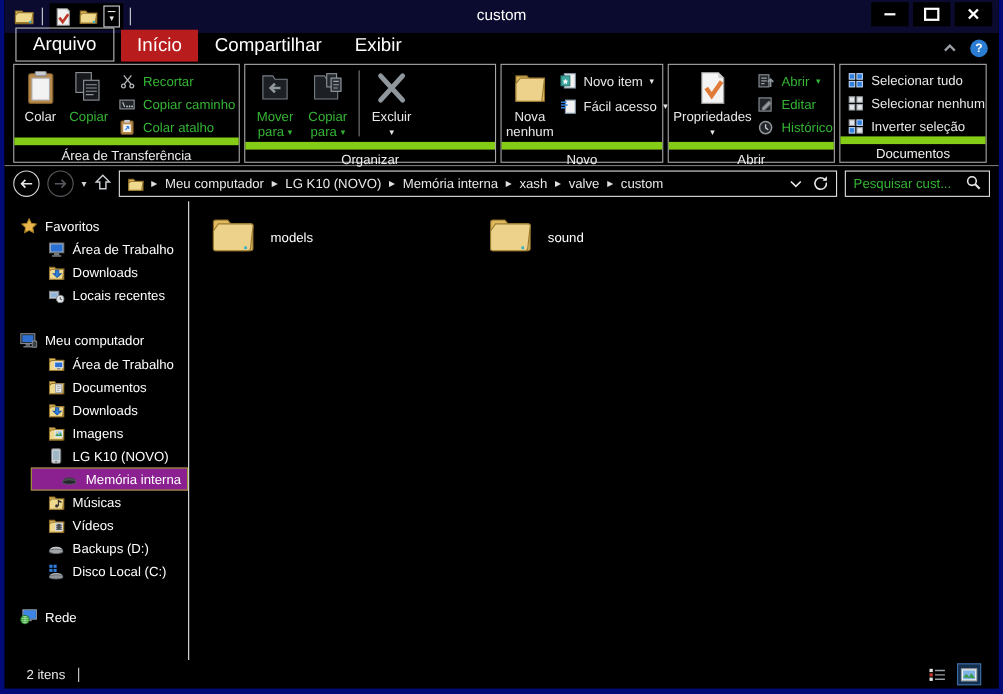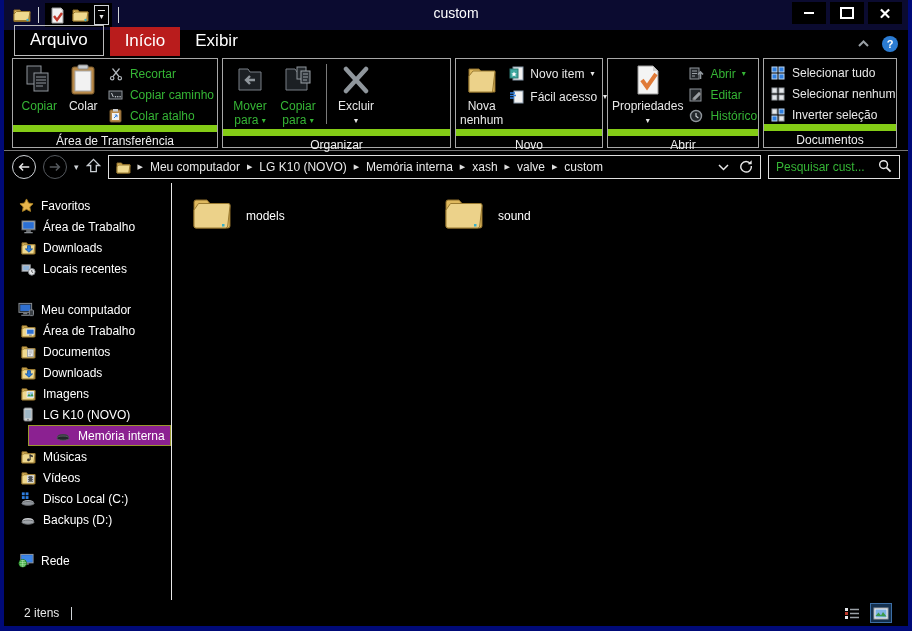--- a/index.html
+++ b/index.html
@@ -47,21 +47,21 @@
   .addr{flex:1;height:24px;border:1px solid #e0e0e0;display:flex;align-items:center;padding:0 7px;gap:7px;box-sizing:border-box;}
   .crumb-sep{font-size:7px;color:#e0e0e0;}
   .addr-right{margin-left:auto;display:flex;align-items:center;gap:10px;}
   .search{width:132px;height:24px;border:1px solid #e0e0e0;display:flex;align-items:center;padding:0 7px;box-sizing:border-box;color:#35b535;flex:none;}
   .search .mag{margin-left:auto;}
   
   .main{display:flex;height:417px;}
   .sidebar{width:168px;flex:none;border-right:1px solid #e8e8e8;padding-top:12px;box-sizing:border-box;overflow:hidden;}
   .srow{display:flex;align-items:center;gap:7px;height:21px;color:#fff;}
   .l0{padding-left:14px;}
-  .l1{padding-left:16px;}
+  .l1{padding-left:28px;margin-left:11px;}
   .l2{padding-left:26px;}
   .sgap{height:20px;}
   .srow.selected{background:#8b2191;border:1px solid #99992e;margin-left:24px;height:19px;}
   .sicon{width:16px;height:16px;display:flex;align-items:center;justify-content:center;flex:none;}
   .content{flex:1;padding:14px 0 0 19px;display:flex;align-items:flex-start;}
   .tile{display:flex;align-items:center;gap:13px;width:252px;}
   .tile .fname{color:#fff;}
   
   .statusbar{height:26px;display:flex;align-items:center;padding:0 16px 0 20px;}
   .st-sep{width:1px;height:13px;background:#cfd3d7;margin-left:12px;}
@@ -113,58 +113,59 @@
         </span>
       <span class="winbtn">
           <span class="close-x">✕</span>
         </span>
     </div>
   </div>
 
   <div class="tabs">
     <span class="tab tab-file">Arquivo</span>
     <span class="tab tab-active">Início</span>
+    <span class="tab">Compartilhar</span>
     <span class="tab">Exibir</span>
     <span class="tabs-right">
       <span>
         <svg width="13" height="9" viewBox="0 0 13 9">
             <path d="M2 7l4.5-4.5L11 7" stroke="#9aa0a6" stroke-width="2" fill="none"></path>
           </svg>
       </span>
       <span class="help-circle">?</span>
     </span>
   </div>
 
   <div class="ribbon">
 
     <div class="group" style="width:206px">
       <div class="group-content">
+        <div class="bigbtn" style="width:46px">
+          <span class="bicon">
+            <svg width="28" height="32" viewBox="0 0 28 32">
+                <rect x="3" y="3" width="22" height="27" rx="2" fill="#b98a4a" stroke="#7d5c2c"></rect>
+                <rect x="9" y="1" width="10" height="4" rx="1" fill="#c9cdd1" stroke="#888"></rect>
+                <rect x="6" y="7" width="16" height="20" fill="#f2f2f2" stroke="#aaa"></rect>
+              </svg>
+          </span>
+          <span class="blbl"><span>Colar</span></span>
+        </div>
         <div class="bigbtn" style="width:52px">
           <span class="bicon">
             <svg width="30" height="32" viewBox="0 0 30 32">
                 <g fill="#17191c" stroke="#8f959b">
                   <rect x="3" y="2" width="14" height="18"></rect>
                   <rect x="10" y="9" width="14" height="18"></rect>
                 </g>
                 <g stroke="#8f959b">
                   <path d="M12 13h10M12 16h10M12 19h10M12 22h7"></path>
                 </g>
               </svg>
           </span>
           <span class="blbl g"><span>Copiar</span></span>
-        </div>
-        <div class="bigbtn" style="width:46px">
-          <span class="bicon">
-            <svg width="28" height="32" viewBox="0 0 28 32">
-                <rect x="3" y="3" width="22" height="27" rx="2" fill="#b98a4a" stroke="#7d5c2c"></rect>
-                <rect x="9" y="1" width="10" height="4" rx="1" fill="#c9cdd1" stroke="#888"></rect>
-                <rect x="6" y="7" width="16" height="20" fill="#f2f2f2" stroke="#aaa"></rect>
-              </svg>
-          </span>
-          <span class="blbl"><span>Colar</span></span>
         </div>
         <div class="smallcol">
           <div class="smallbtn">
             <span class="sicon">
               <svg width="14" height="14" viewBox="0 0 14 14">
                   <g stroke="#b0b6bc" stroke-width="1.2" fill="none">
                     <path d="M3.5 1.5L10 9.5M10.5 1.5L4 9.5"></path>
                     <circle cx="3.2" cy="11.2" r="1.7"></circle>
                     <circle cx="10.8" cy="11.2" r="1.7"></circle>
                   </g>
@@ -573,41 +574,41 @@
                 <rect x="11.9" y="5.7" width="1" height="1"></rect>
                 <rect x="11.9" y="7.6" width="1" height="1"></rect>
                 <rect x="11.9" y="9.5" width="1" height="1"></rect>
               </g>
             </svg>
         </span>
         <span>Vídeos</span>
       </div>
       <div class="srow l1">
         <span class="sicon">
+          <svg width="16" height="11" viewBox="0 0 17 11">
+              <path d="M2 8.5Q2 4 8.5 4t6.5 4.5z" fill="#caccd0"></path>
+              <ellipse cx="8.5" cy="8.3" rx="6.5" ry="2.2" fill="#9fa4a9" stroke="#6b6f73"></ellipse>
+            </svg>
+        </span>
+        <span>Backups (D:)</span>
+      </div>
+      <div class="srow l1">
+        <span class="sicon">
           <svg width="16" height="15" viewBox="0 0 17 15">
               <g fill="#2f7fe0">
                 <rect x="2" y="1" width="3" height="3"></rect>
                 <rect x="6" y="1" width="3" height="3"></rect>
                 <rect x="2" y="5" width="3" height="3"></rect>
                 <rect x="6" y="5" width="3" height="3"></rect>
               </g>
               <path d="M2 13Q2 9 8.5 9t6.5 4z" fill="#b9bdc2"></path>
               <ellipse cx="8.5" cy="12.7" rx="6.5" ry="2" fill="#8f959b" stroke="#6b6f73"></ellipse>
             </svg>
         </span>
         <span>Disco Local (C:)</span>
-      </div>
-      <div class="srow l1">
-        <span class="sicon">
-          <svg width="16" height="11" viewBox="0 0 17 11">
-              <path d="M2 8.5Q2 4 8.5 4t6.5 4.5z" fill="#caccd0"></path>
-              <ellipse cx="8.5" cy="8.3" rx="6.5" ry="2.2" fill="#9fa4a9" stroke="#6b6f73"></ellipse>
-            </svg>
-        </span>
-        <span>Backups (D:)</span>
       </div>
 
       <div class="sgap"></div>
 
       <div class="srow l0">
         <span class="sicon">
           <svg width="16" height="15" viewBox="0 0 17 15">
               <rect x="3" y="1" width="13" height="9" fill="#2a6fd4" stroke="#9aa0a6"></rect>
               <rect x="4.2" y="2.2" width="10.6" height="6.6" fill="#3d86e8"></rect>
               <rect x="8" y="10.5" width="3.5" height="1.4" fill="#8a8f94"></rect>

